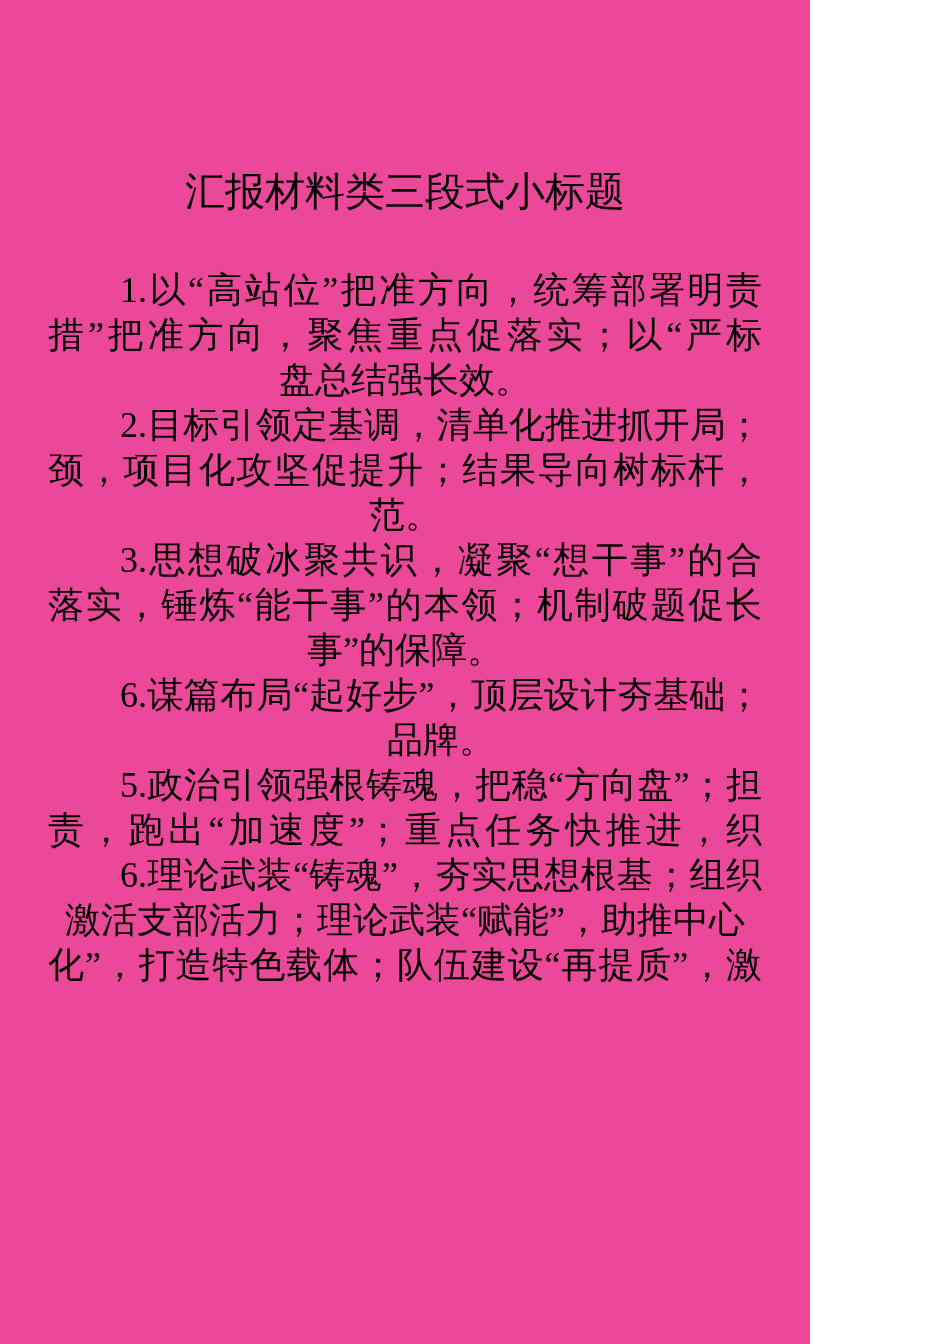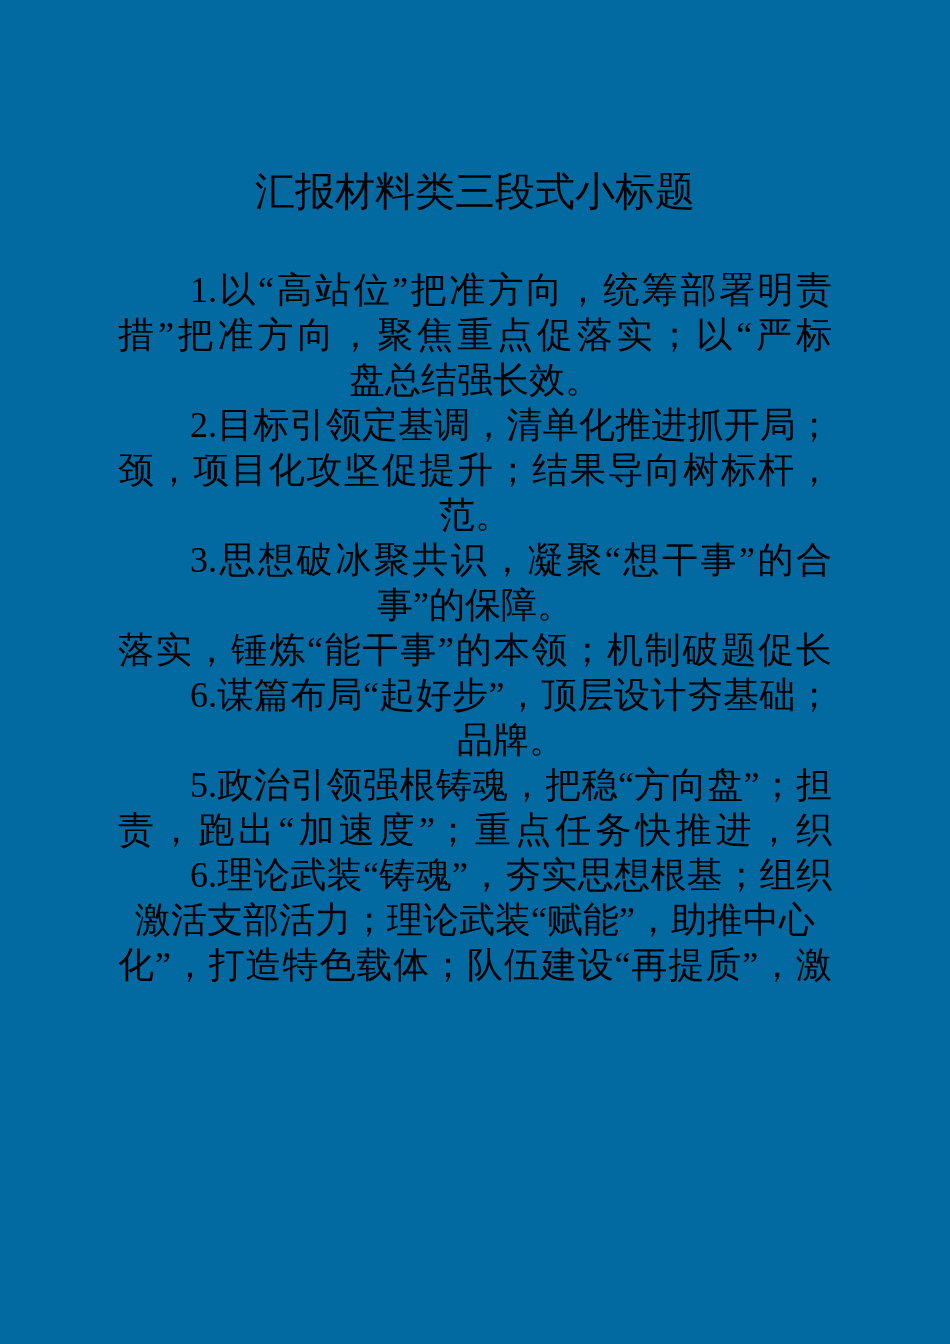--- a/index.html
+++ b/index.html
@@ -8,23 +8,23 @@
     background: #ffffff;
   }
   body {
     width: 950px;
     height: 1344px;
     overflow: hidden;
     font-family: "Liberation Serif", sans-serif;
     color: #000000;
   }
   .page {
-    width: 950px;
+    width: 810px;
     height: 1344px;
-    background: #0369a1;
+    background: #ec4899;
     position: relative;
   }
   .doc-title {
     margin: 0;
     padding-top: 160px;
     height: 62px;
     line-height: 62px;
     text-align: center;
     font-size: 40px;
     font-weight: 500;
@@ -66,22 +66,22 @@
         <div class="line justify">措”把准方向，聚焦重点促落实；以“严标准”提质增效，复</div>
         <div class="line">盘总结强长效。</div>
       </div>
       <div class="paragraph">
         <div class="line indent justify">2.目标引领定基调，清单化推进抓开局；问题导向破瓶</div>
         <div class="line justify">颈，项目化攻坚促提升；结果导向树标杆，品牌化打造强示</div>
         <div class="line">范。</div>
       </div>
       <div class="paragraph">
         <div class="line indent justify">3.思想破冰聚共识，凝聚“想干事”的合力；行动突围抓</div>
+        <div class="line justify">落实，锤炼“能干事”的本领；机制破题促长效，强化“干成</div>
         <div class="line">事”的保障。</div>
-        <div class="line justify">落实，锤炼“能干事”的本领；机制破题促长效，强化“干成</div>
       </div>
       <div class="paragraph">
         <div class="line indent justify">6.谋篇布局“起好步”，顶层设计夯基础；加压奋进“拉</div>
         <div class="line indent">品牌。</div>
       </div>
       <div class="paragraph">
         <div class="line indent justify">5.政治引领强根铸魂，把稳“方向盘”；担当作为履职尽</div>
         <div class="line justify">责，跑出“加速度”；重点任务快推进，织密“安全网”。</div>
       </div>
       <div class="paragraph">

